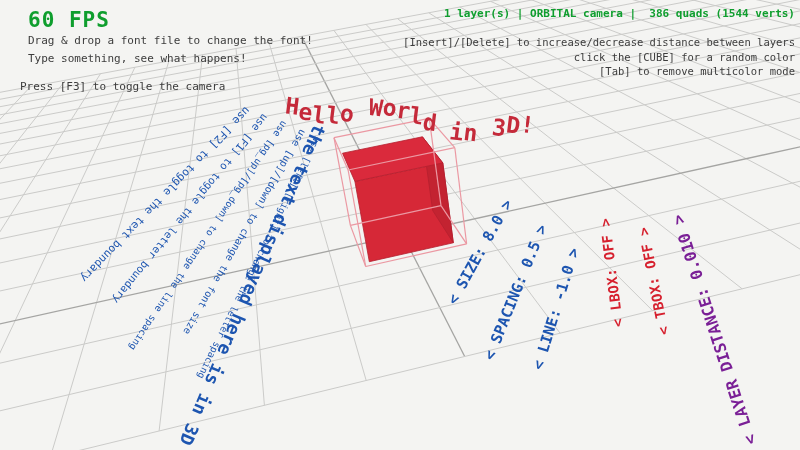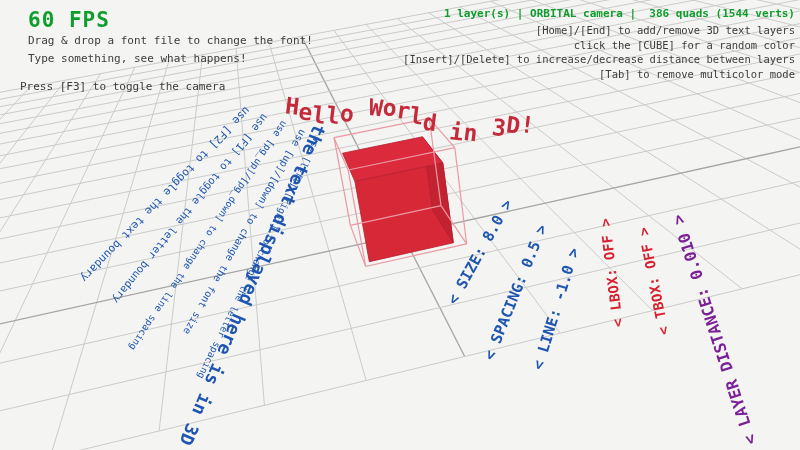--- a/index.html
+++ b/index.html
@@ -6,21 +6,21 @@
   #stage{position:relative;width:800px;height:450px;overflow:hidden;background:#f4f4f2;
          font-family:"DejaVu Sans Mono", monospace;}
   #scene-svg{position:absolute;left:0;top:0;}
   
   .hud{position:absolute;color:#3c3c3c;font-size:10.5px;white-space:pre;}
   #fps{left:28px;top:8px;font-size:21px;font-weight:bold;color:#0f9e2e;letter-spacing:1px;}
   #hint1{left:28px;top:34px;font-size:11px;}
   #hint2{left:28px;top:52px;font-size:11px;}
   #hint3{left:20px;top:80px;font-size:11px;}
   #right-hud{position:absolute;right:5px;top:7px;text-align:right;}
-  #status{color:#0f9e2e;font-size:11px;font-weight:bold;white-space:pre;margin-bottom:4px;}
+  #status{color:#0f9e2e;font-size:11px;font-weight:bold;white-space:pre;margin-bottom:16px;}
   #right-hud .tip{margin-top:2px;line-height:12.5px;}
   
   .t3{position:absolute;white-space:pre;transform-origin:0 50%;line-height:1;}
   .blue{color:#1d55b0;}
   .red3{color:#d6202e;}
   #wave-title{left:287px;top:92px;transform:rotate(7deg);transform-origin:0 0;
               font-size:23px;font-weight:bold;color:#c52a3a;letter-spacing:0px;}
   #big-text{left:320px;top:116px;transform:rotate(113deg);font-size:18px;font-weight:bold;}
   #help0{left:248px;top:103px;transform:rotate(134deg);font-size:11px;}
   #help1{left:266px;top:110px;transform:rotate(129deg);font-size:10.5px;}
@@ -120,18 +120,17 @@
   <div id="lbox-label" class="t3 red3">&lt; LBOX: OFF &gt;</div>
   <div id="tbox-label" class="t3 red3">&lt; TBOX: OFF &gt;</div>
   <div id="layer-label" class="t3">&lt; LAYER DISTANCE: 0.010 &gt;</div>
 
   <div id="fps" class="hud">60 FPS</div>
   <div id="hint1" class="hud">Drag &amp; drop a font file to change the font!</div>
   <div id="hint2" class="hud">Type something, see what happens!</div>
   <div id="hint3" class="hud">Press [F3] to toggle the camera</div>
   <div id="right-hud">
     <div id="status">1 layer(s) | ORBITAL camera |  386 quads (1544 verts)</div>
-    <div class="hud tip" style="position:static">[Home]/[End] to add/remove 3D text layers</div>
+    <div class="hud tip" style="position:static">[Insert]/[Delete] to increase/decrease distance between layers</div>
     <div class="hud tip" style="position:static">click the [CUBE] for a random color</div>
-    <div class="hud tip" style="position:static">[Insert]/[Delete] to increase/decrease distance between layers</div>
     <div class="hud tip" style="position:static">[Tab] to remove multicolor mode</div>
   </div>
 </div>
 
 </body></html>

